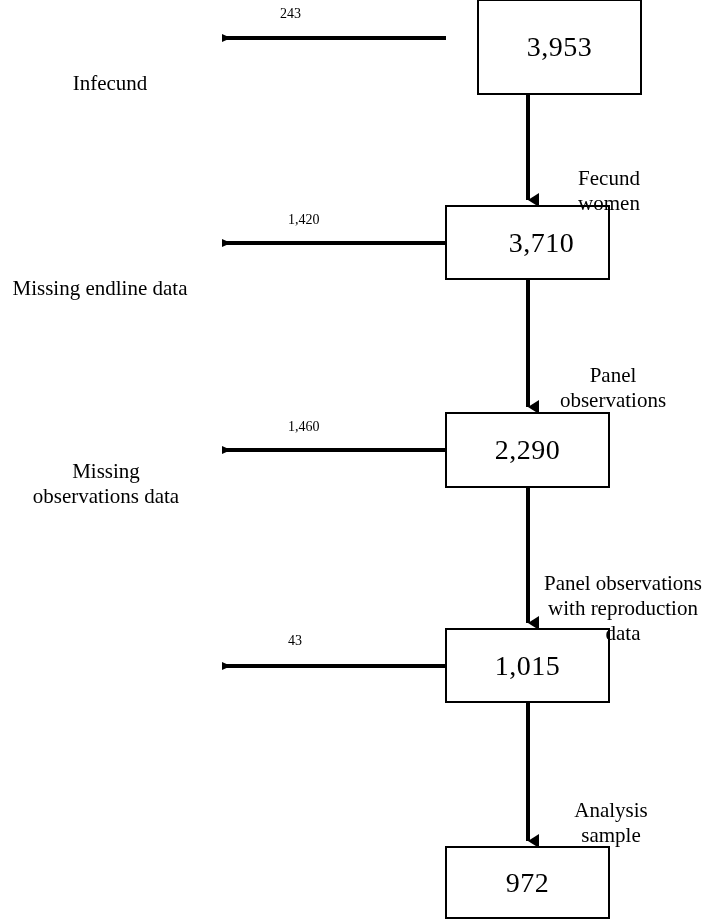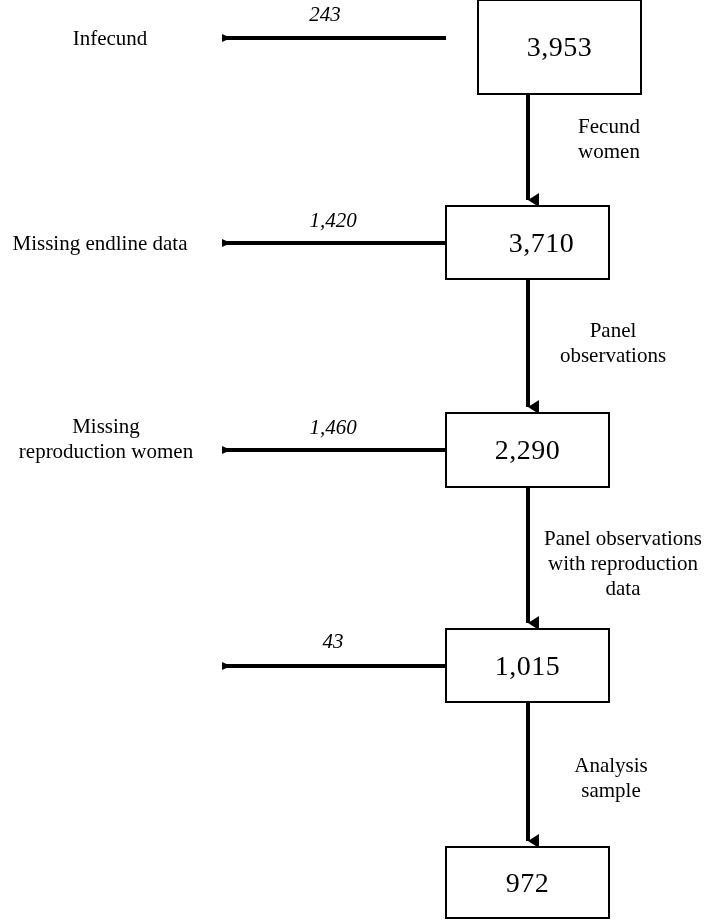--- a/index.html
+++ b/index.html
@@ -29,29 +29,29 @@
     font-size: 28px;
     line-height: 1;
     letter-spacing: 0.5px;
   }
   
   .label {
     position: absolute;
     font-size: 21px;
     line-height: 25px;
     white-space: pre-line;
+    margin-top: 45px;
   }
   .label.center-al{ text-align: center; }
 
   .count-label {
     position: absolute;
-    font-size: 21px;
+    font-size: 14px;
     line-height: 22px;
-    text-align: center;
-    font-style: italic;
+    text-align: left;
   }
   
   #arrows {
     position: absolute;
     left: 0;
     top: 0;
     width: 708px;
     height: 921px;
     pointer-events: none;
   }
@@ -106,32 +106,32 @@
 
   <div class="node-box" style="left:445px; top:628px; width:165px; height:75px;">1,015</div>
 
   <div class="node-box" style="left:445px; top:846px; width:165px; height:73px;">972</div>
 
   <div class="label center-al" style="left:30px; top:26px; width:160px;">Infecund</div>
 
   <div class="label center-al" style="left:2px; top:231px; width:196px;">Missing endline data</div>
 
   <div class="label center-al" style="left:8px; top:414px; width:196px;">Missing
-reproduction women</div>
+observations data</div>
 
 
   <div class="count-label" style="left:280px; top:3px; width:90px;">243</div>
 
   <div class="count-label" style="left:288px; top:209px; width:90px;">1,420</div>
 
   <div class="count-label" style="left:288px; top:416px; width:90px;">1,460</div>
 
   <div class="count-label" style="left:288px; top:630px; width:90px;">43</div>
 
-  <div class="label center-al" style="left:545px; top:114px; width:128px;font-family:Liberation Serif, serif;">Fecund
+  <div class="label center-al" style="left:545px; top:121px; width:128px;font-family:Liberation Serif, serif;">Fecund
 women</div>
 
   <div class="label center-al" style="left:545px; top:318px; width:136px;">Panel
 observations</div>
 
   <div class="label center-al" style="left:538px; top:526px; width:170px;">Panel observations
 with reproduction
 data</div>
 
   <div class="label center-al" style="left:545px; top:753px; width:132px;">Analysis

